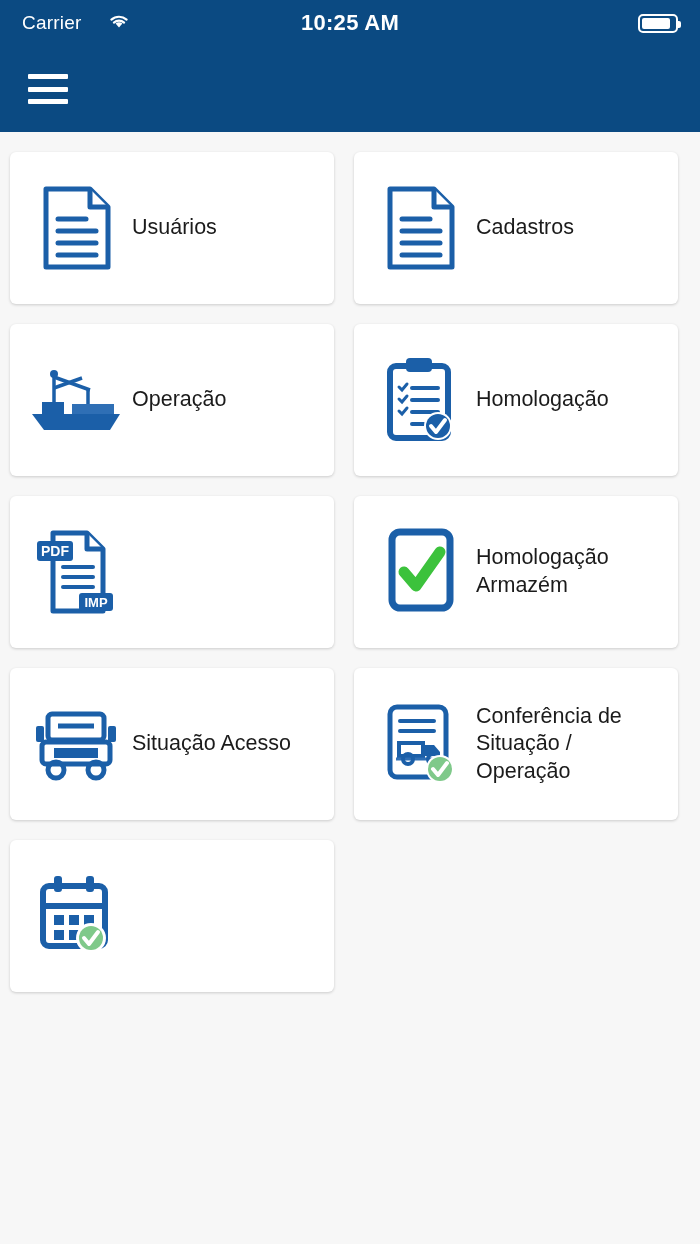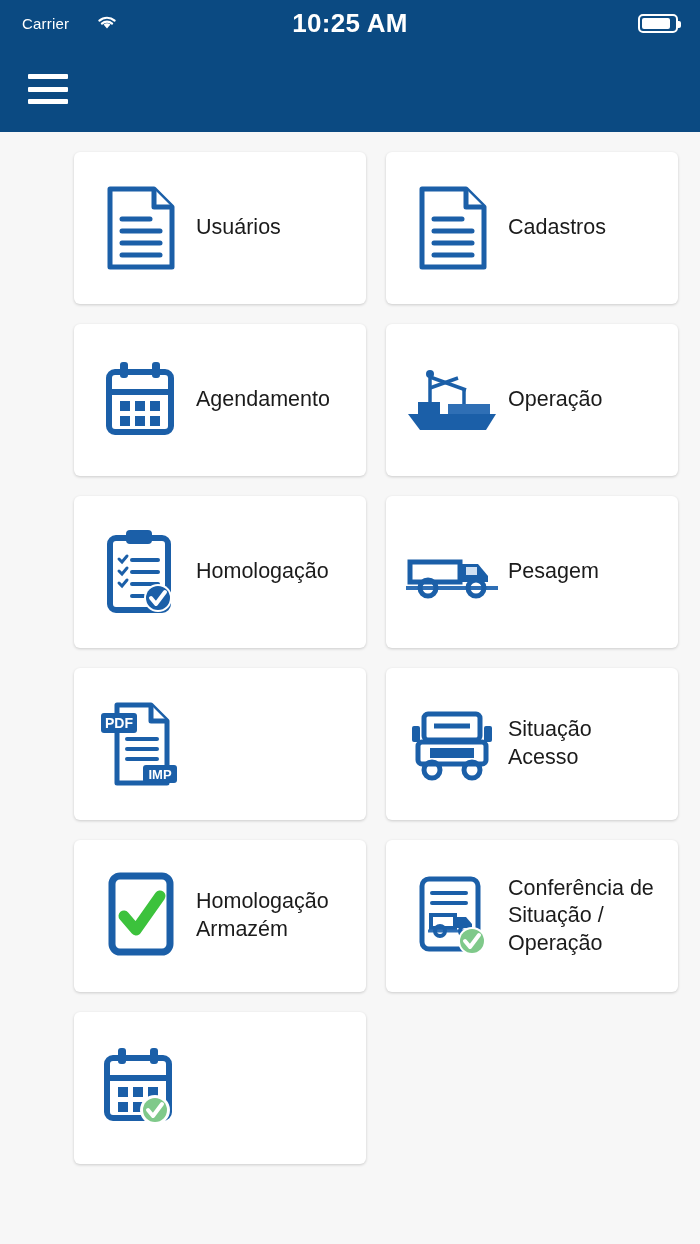--- a/index.html
+++ b/index.html
@@ -26,29 +26,29 @@
     display: flex;
     align-items: center;
     padding: 0 22px;
     flex: 0 0 auto;
     position: relative;
   }
   .status-left {
     display: flex;
     align-items: center;
     gap: 26px;
-    font-size: 15px;
+    font-size: 19px;
     letter-spacing: 0.2px;
     justify-content: flex-end;
   }
   .status-center {
     position: absolute;
     left: 0; right: 0;
     text-align: center;
-    font-size: 26px;
+    font-size: 22px;
     font-weight: 600;
     letter-spacing: 0.3px;
     pointer-events: none;
   }
   .status-right {
     margin-left: auto;
     display: flex;
     align-items: center;
   }
   .battery {
@@ -97,23 +97,22 @@
   .hamburger span {
     display: block;
     height: 5px;
     background: #ffffff;
     border-radius: 1px;
   }
 
   
   .content {
     flex: 1 1 auto;
-    padding: 10px 12px 0 16px;
+    padding: 10px 12px 0 0;
     overflow: hidden;
-    margin-left: 48px;
   }
   .grid {
     display: flex;
     flex-wrap: wrap;
   }
   .cell {
     width: 50%;
     padding: 10px;
   }
   .card {
@@ -203,41 +202,20 @@
                 <line x1="20" y1="46" x2="58" y2="46"></line>
                 <line x1="20" y1="58" x2="58" y2="58"></line>
                 <line x1="20" y1="70" x2="58" y2="70"></line>
               </g>
             </svg>
           </div>
           <div class="card-label">Cadastros</div>
         </div>
       </div>
 
-      <div class="cell">
-        <div class="card">
-          <div class="card-icon">
-            <svg width="78" height="80" viewBox="0 0 78 80">
-              <rect x="8" y="12" width="62" height="60" rx="6" fill="none" stroke="#1b5fa8" stroke-width="6"></rect>
-              <line x1="8" y1="32" x2="70" y2="32" stroke="#1b5fa8" stroke-width="6"></line>
-              <rect x="19" y="2" width="8" height="16" rx="3" fill="#1b5fa8"></rect>
-              <rect x="51" y="2" width="8" height="16" rx="3" fill="#1b5fa8"></rect>
-              <g fill="#1b5fa8">
-                <rect x="19" y="41" width="10" height="10"></rect>
-                <rect x="34" y="41" width="10" height="10"></rect>
-                <rect x="49" y="41" width="10" height="10"></rect>
-                <rect x="19" y="56" width="10" height="10"></rect>
-                <rect x="34" y="56" width="10" height="10"></rect>
-                <rect x="49" y="56" width="10" height="10"></rect>
-              </g>
-            </svg>
-          </div>
-          <div class="card-label">Agendamento</div>
-        </div>
-      </div>
 
       <div class="cell">
         <div class="card">
           <div class="card-icon">
             <svg width="96" height="72" viewBox="0 0 96 72">
               <path d="M4 50 h88 l-10 16 H16 Z" fill="#1b5fa8"></path>
               <rect x="14" y="38" width="22" height="12" fill="#1b5fa8"></rect>
               <rect x="44" y="40" width="42" height="10" fill="#2f6fb5"></rect>
               <g stroke="#1b5fa8" stroke-width="3.5" fill="none">
                 <line x1="26" y1="38" x2="26" y2="12"></line>
@@ -277,83 +255,68 @@
               </g>
               <circle cx="56" cy="70" r="14" fill="#ffffff"></circle>
               <circle cx="56" cy="70" r="12" fill="#1b5fa8"></circle>
               <polyline points="49,70 54,76 63,64" fill="none" stroke="#ffffff" stroke-width="4" stroke-linecap="round" stroke-linejoin="round"></polyline>
             </svg>
           </div>
           <div class="card-label">Homologação</div>
         </div>
       </div>
 
-      <div class="cell">
-        <div class="card">
-          <div class="card-icon">
-            <svg width="96" height="64" viewBox="0 0 96 64">
-              <rect x="6" y="22" width="50" height="20" fill="none" stroke="#1b5fa8" stroke-width="5"></rect>
-              <path d="M58 24 h16 l10 12 v6 H58 Z" fill="#1b5fa8"></path>
-              <rect x="62" y="27" width="11" height="8" fill="#cfe0f2"></rect>
-              <line x1="2" y1="48" x2="94" y2="48" stroke="#2f6fb5" stroke-width="4"></line>
-              <circle cx="24" cy="48" r="8" fill="none" stroke="#1b5fa8" stroke-width="5"></circle>
-              <circle cx="72" cy="48" r="8" fill="none" stroke="#1b5fa8" stroke-width="5"></circle>
-            </svg>
-          </div>
-          <div class="card-label">Pesagem</div>
-        </div>
-      </div>
 
       <div class="cell">
         <div class="card">
           <div class="card-icon">
             <svg width="86" height="90" viewBox="0 0 86 90">
               <path d="M20 6 h34 l16 16 v62 H20 Z" fill="#ffffff" stroke="#1b5fa8" stroke-width="5" stroke-linejoin="round"></path>
               <path d="M54 6 v16 h16" fill="#ffffff" stroke="#1b5fa8" stroke-width="5" stroke-linejoin="round"></path>
               <g stroke="#1b5fa8" stroke-width="4" stroke-linecap="round">
                 <line x1="30" y1="40" x2="60" y2="40"></line>
                 <line x1="30" y1="50" x2="60" y2="50"></line>
                 <line x1="30" y1="60" x2="60" y2="60"></line>
               </g>
               <rect x="4" y="14" width="36" height="20" rx="3" fill="#1b5fa8"></rect>
               <text x="22" y="29" font-family="Liberation Sans, sans-serif" font-size="14" font-weight="bold" fill="#ffffff" text-anchor="middle">PDF</text>
               <rect x="46" y="66" width="34" height="18" rx="3" fill="#1b5fa8"></rect>
               <text x="63" y="80" font-family="Liberation Sans, sans-serif" font-size="13" font-weight="bold" fill="#ffffff" text-anchor="middle">IMP</text>
             </svg>
           </div>
+        </div>
+      </div>
+
+      <div class="cell">
+        <div class="card">
+          <div class="card-icon">
+            <svg width="76" height="92" viewBox="0 0 76 92">
+              <rect x="10" y="6" width="58" height="76" rx="8" fill="none" stroke="#1b5fa8" stroke-width="7"></rect>
+              <polyline points="22,46 34,60 58,26" fill="none" stroke="#3cc23c" stroke-width="11" stroke-linecap="round" stroke-linejoin="round"></polyline>
+            </svg>
+          </div>
+          <div class="card-label">Homologação Armazém</div>
         </div>
       </div>
 
       <div class="cell">
         <div class="card">
           <div class="card-icon">
             <svg width="92" height="76" viewBox="0 0 92 76">
               <rect x="18" y="8" width="56" height="26" rx="4" fill="none" stroke="#1b5fa8" stroke-width="5"></rect>
               <line x1="28" y1="20" x2="64" y2="20" stroke="#1b5fa8" stroke-width="5"></line>
               <rect x="12" y="36" width="68" height="22" rx="4" fill="none" stroke="#1b5fa8" stroke-width="5"></rect>
               <rect x="24" y="42" width="44" height="10" fill="#1b5fa8"></rect>
               <rect x="6" y="20" width="8" height="16" rx="2" fill="#1b5fa8"></rect>
               <rect x="78" y="20" width="8" height="16" rx="2" fill="#1b5fa8"></rect>
               <circle cx="26" cy="64" r="8" fill="none" stroke="#1b5fa8" stroke-width="5"></circle>
               <circle cx="66" cy="64" r="8" fill="none" stroke="#1b5fa8" stroke-width="5"></circle>
             </svg>
           </div>
           <div class="card-label">Situação Acesso</div>
-        </div>
-      </div>
-
-      <div class="cell">
-        <div class="card">
-          <div class="card-icon">
-            <svg width="76" height="92" viewBox="0 0 76 92">
-              <rect x="10" y="6" width="58" height="76" rx="8" fill="none" stroke="#1b5fa8" stroke-width="7"></rect>
-              <polyline points="22,46 34,60 58,26" fill="none" stroke="#3cc23c" stroke-width="11" stroke-linecap="round" stroke-linejoin="round"></polyline>
-            </svg>
-          </div>
-          <div class="card-label">Homologação Armazém</div>
         </div>
       </div>
 
       <div class="cell">
         <div class="card">
           <div class="card-icon">
             <svg width="80" height="86" viewBox="0 0 80 86">
               <rect x="10" y="6" width="56" height="70" rx="7" fill="#ffffff" stroke="#1b5fa8" stroke-width="5"></rect>
               <g stroke="#1b5fa8" stroke-width="4" stroke-linecap="round">
                 <line x1="20" y1="20" x2="54" y2="20"></line>

